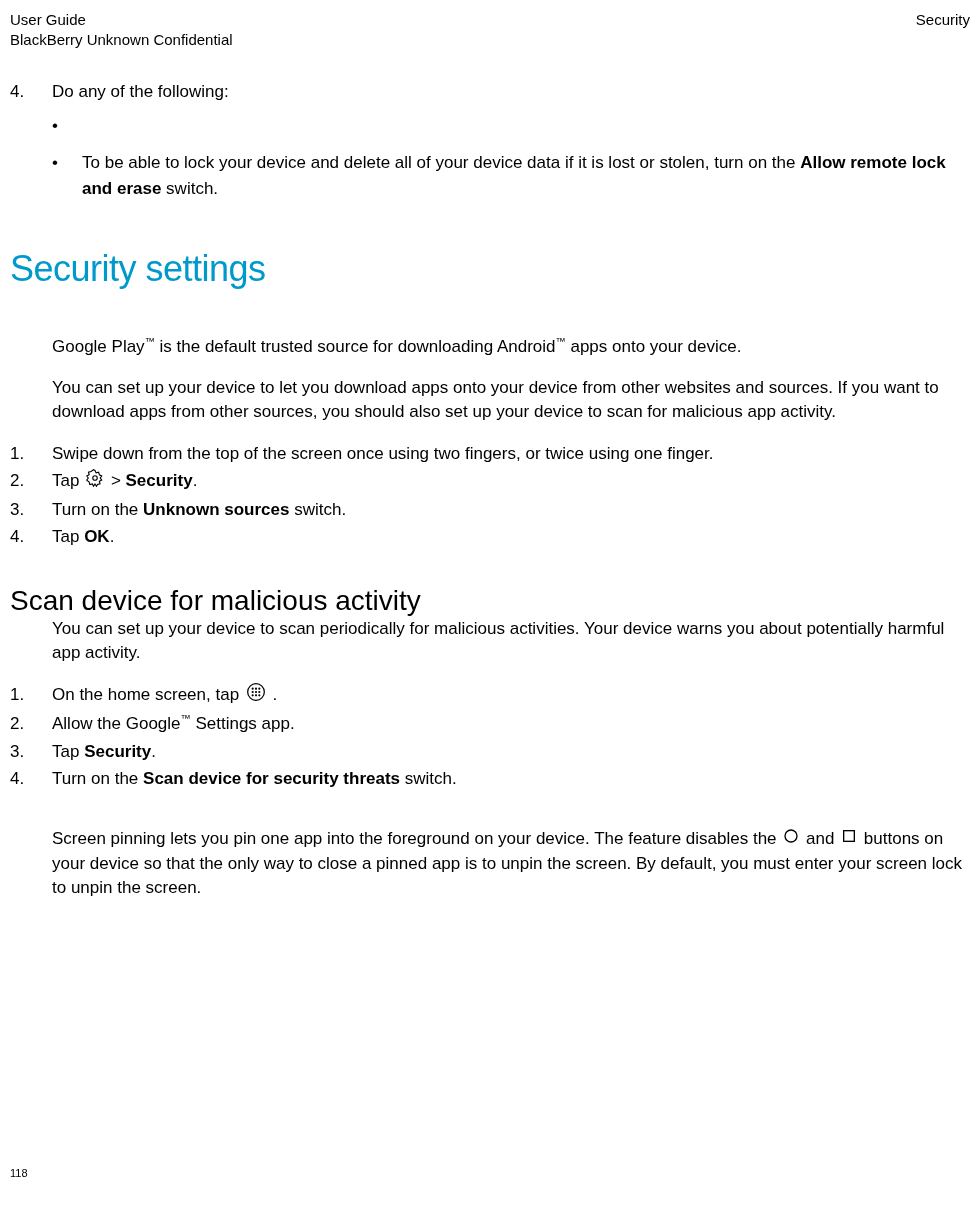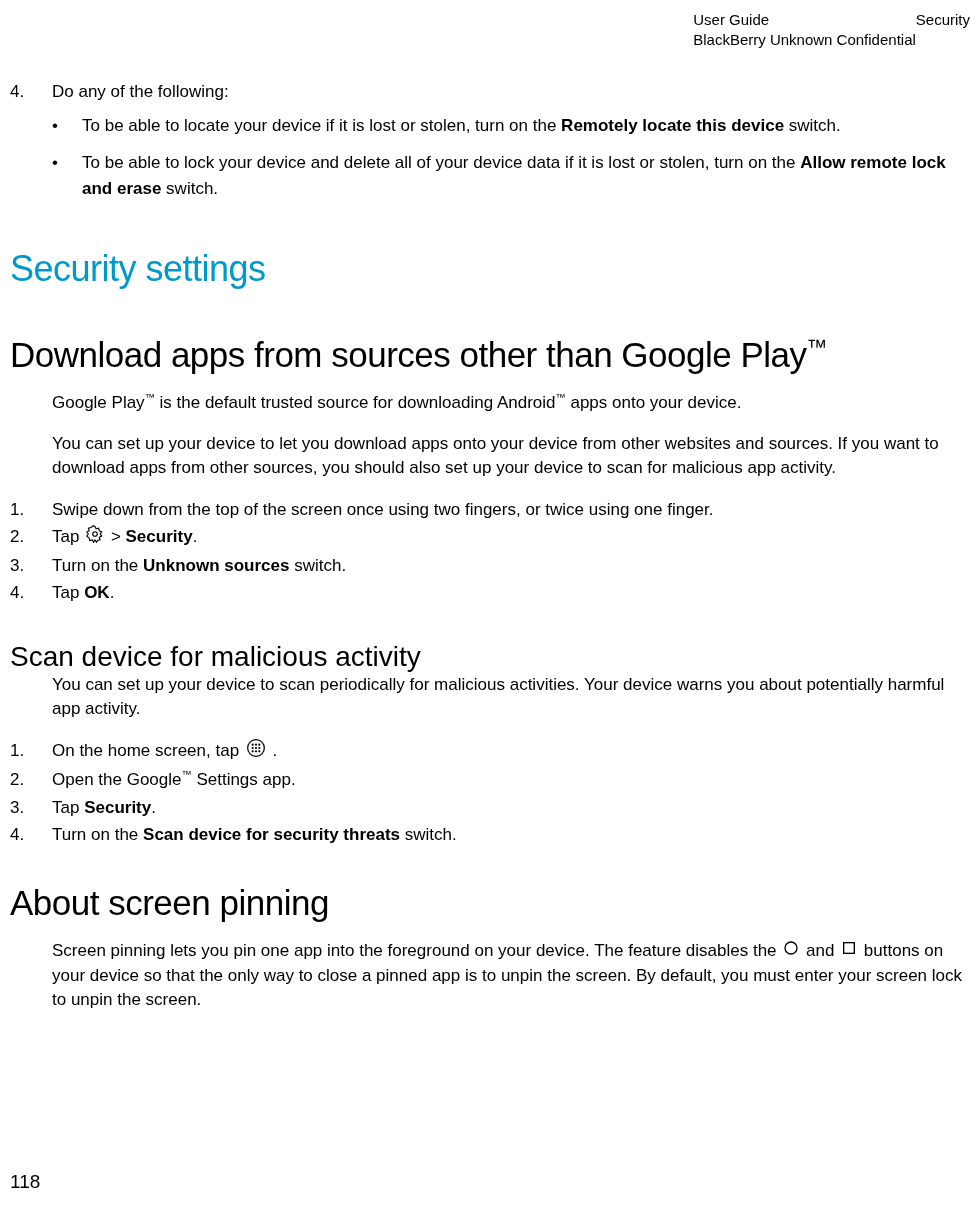--- a/index.html
+++ b/index.html
@@ -11,21 +11,21 @@
       font-family: 'Helvetica Neue', Helvetica, Arial, sans-serif;
       width: 980px;
       height: 1213px;
       background: #ffffff;
       color: #000000;
       position: relative;
       padding: 10px 10px 10px 10px;
     }
     .header {
       display: flex;
-      justify-content: flex-end;
+      justify-content: space-between;
       font-size: 15px;
       line-height: 1.3;
       margin-bottom: 30px;
     }
     .header-left {
       text-align: left;
     }
     .header-right {
       text-align: right;
     }
@@ -88,23 +88,23 @@
       font-size: 0.6em;
       vertical-align: super;
     }
     .icon-inline {
       display: inline-block;
       vertical-align: middle;
       margin: 0 2px;
     }
     .page-number {
       position: absolute;
-      bottom: 20px;
+      bottom: 34px;
       left: 10px;
-      font-size: 19px;
+      font-size: 11px;
     }
     .ol-steps .step-item {
       margin-bottom: 2px;
     }
     .section-block {
       margin-bottom: 35px;
     }
   </style>
 </head>
 <body>
@@ -120,41 +120,35 @@
 </div>
 
 <ol class="step-list">
   <li class="step-item">
     <span class="step-number">4.</span>
     <div class="step-content">
       <span>Do any of the following:</span>
       <ul class="bullet-list">
         <li class="bullet-item">
           <span class="bullet-mark">•</span>
-          <span>
-            <span>To be able to locate your device if it is lost or stolen, turn on the </span><span class="bold">Remotely locate this device</span><span> switch.</span>
-          </span>
         </li>
         <li class="bullet-item">
           <span class="bullet-mark">•</span>
           <span>
             <span>To be able to lock your device and delete all of your device data if it is lost or stolen, turn on the </span><span class="bold">Allow remote lock and erase</span><span> switch.</span>
           </span>
         </li>
       </ul>
     </div>
   </li>
 </ol>
 
 <h1 class="h1-main">Security settings</h1>
 
 <div class="section-block">
-  <h2 class="h2-section">
-    <span>Download apps from sources other than Google Play</span><sup>™</sup>
-  </h2>
   <p class="body-text">
     <span>Google Play</span><sup>™</sup><span> is the default trusted source for downloading Android</span><sup>™</sup><span> apps onto your device.</span>
   </p>
   <p class="body-text">You can set up your device to let you download apps onto your device from other websites and sources. If you want to download apps from other sources, you should also set up your device to scan for malicious app activity.</p>
 
   <ol class="step-list ol-steps">
     <li class="step-item">
       <span class="step-number">1.</span>
       <span class="step-content">Swipe down from the top of the screen once using two fingers, or twice using one finger.</span>
     </li>
@@ -208,40 +202,39 @@
             <circle cx="12" cy="16" r="1.3" fill="#000"></circle>
             <circle cx="16" cy="16" r="1.3" fill="#000"></circle>
           </svg>
         </span>
         <span> .</span>
       </span>
     </li>
     <li class="step-item">
       <span class="step-number">2.</span>
       <span class="step-content">
-        <span>Open the Google</span><sup>™</sup><span> Settings app.</span>
+        <span>Allow the Google</span><sup>™</sup><span> Settings app.</span>
       </span>
     </li>
     <li class="step-item">
       <span class="step-number">3.</span>
       <span class="step-content">
         <span>Tap </span><span class="bold">Security</span><span>.</span>
       </span>
     </li>
     <li class="step-item">
       <span class="step-number">4.</span>
       <span class="step-content">
         <span>Turn on the </span><span class="bold">Scan device for security threats</span><span> switch.</span>
       </span>
     </li>
   </ol>
 </div>
 
 <div class="section-block">
-  <h2 class="h2-section">About screen pinning</h2>
   <p class="body-text">
     <span>Screen pinning lets you pin one app into the foreground on your device. The feature disables the </span>
     <span class="icon-inline">
       <svg width="16" height="16" viewBox="0 0 24 24">
         <circle cx="12" cy="12" r="9" fill="none" stroke="#000" stroke-width="2"></circle>
       </svg>
     </span>
     <span> and </span>
     <span class="icon-inline">
       <svg width="16" height="16" viewBox="0 0 24 24">

